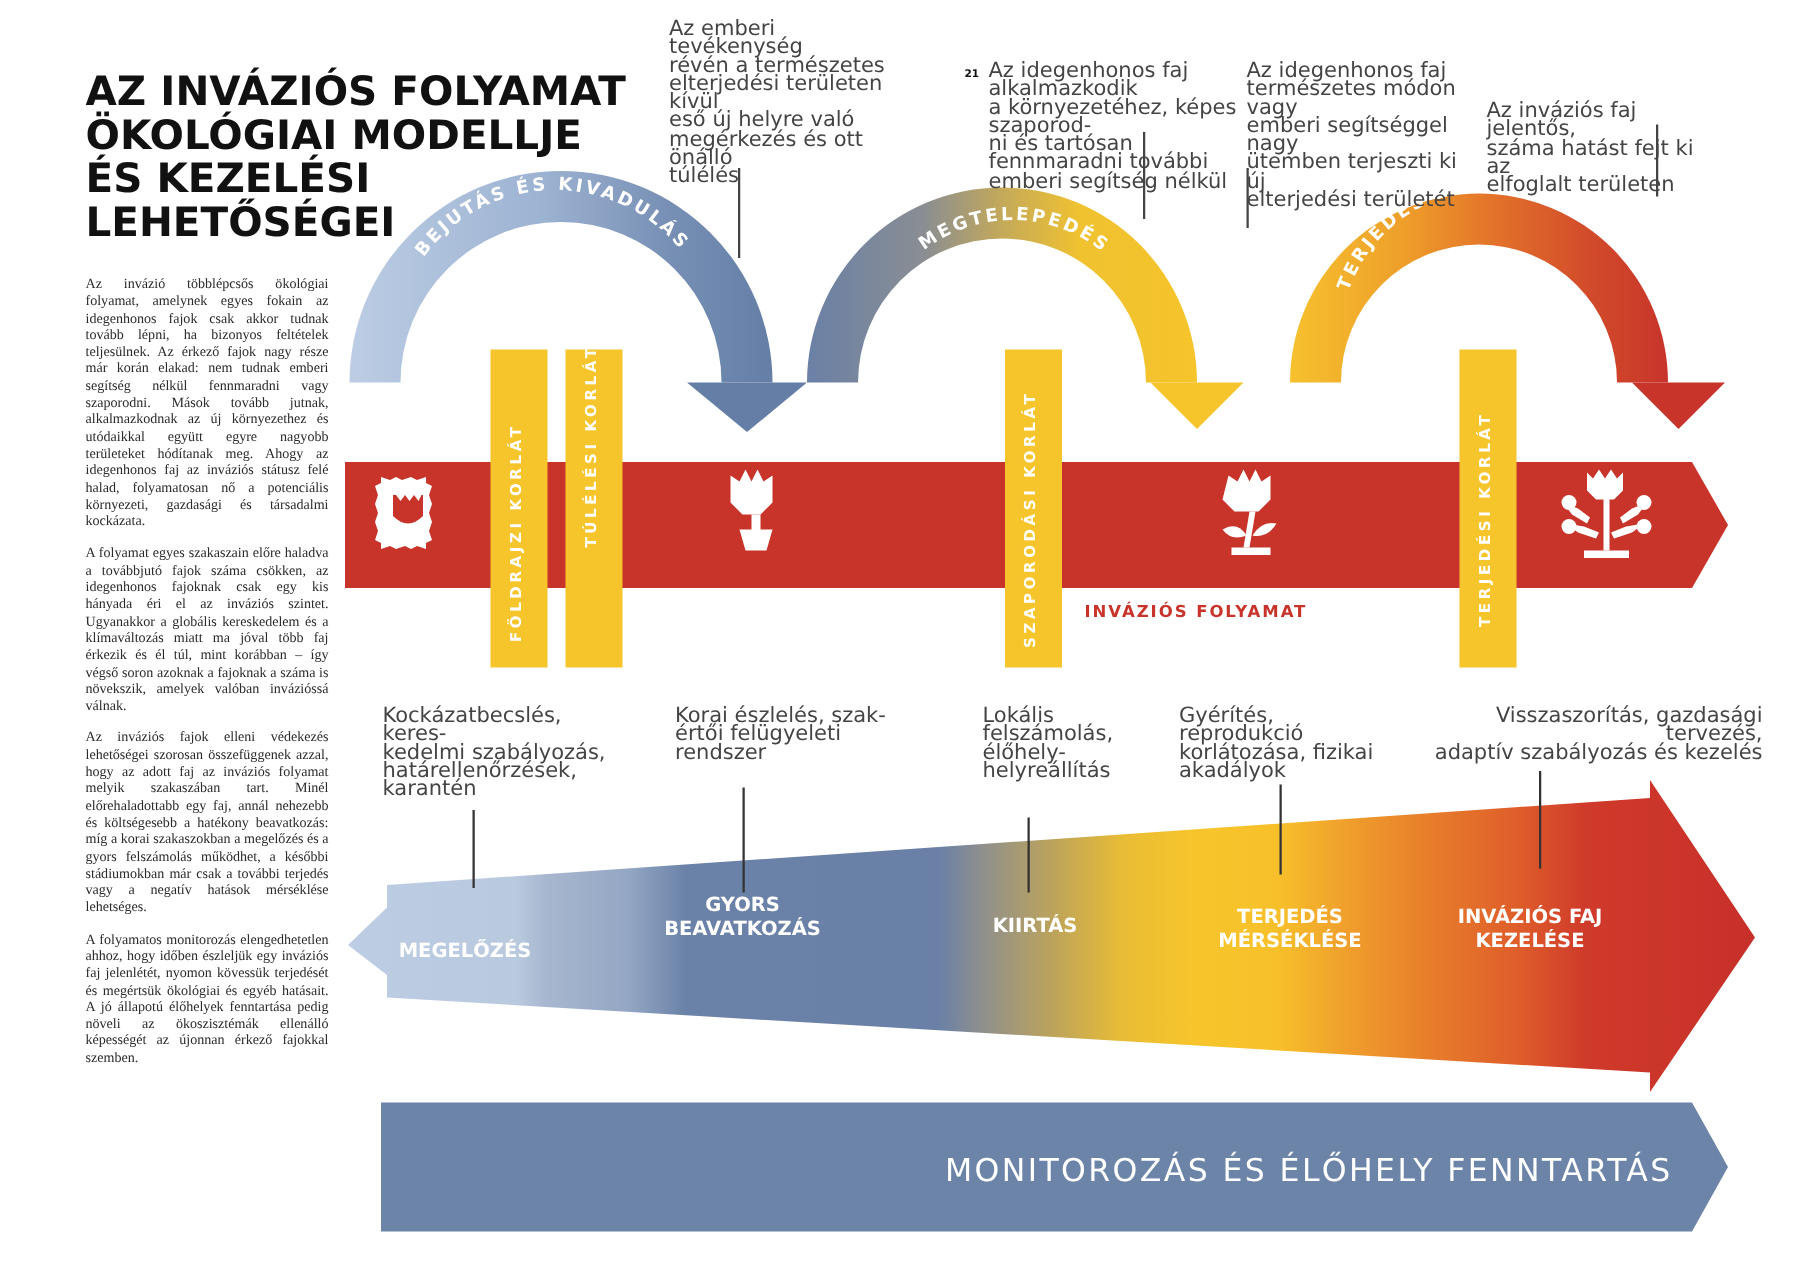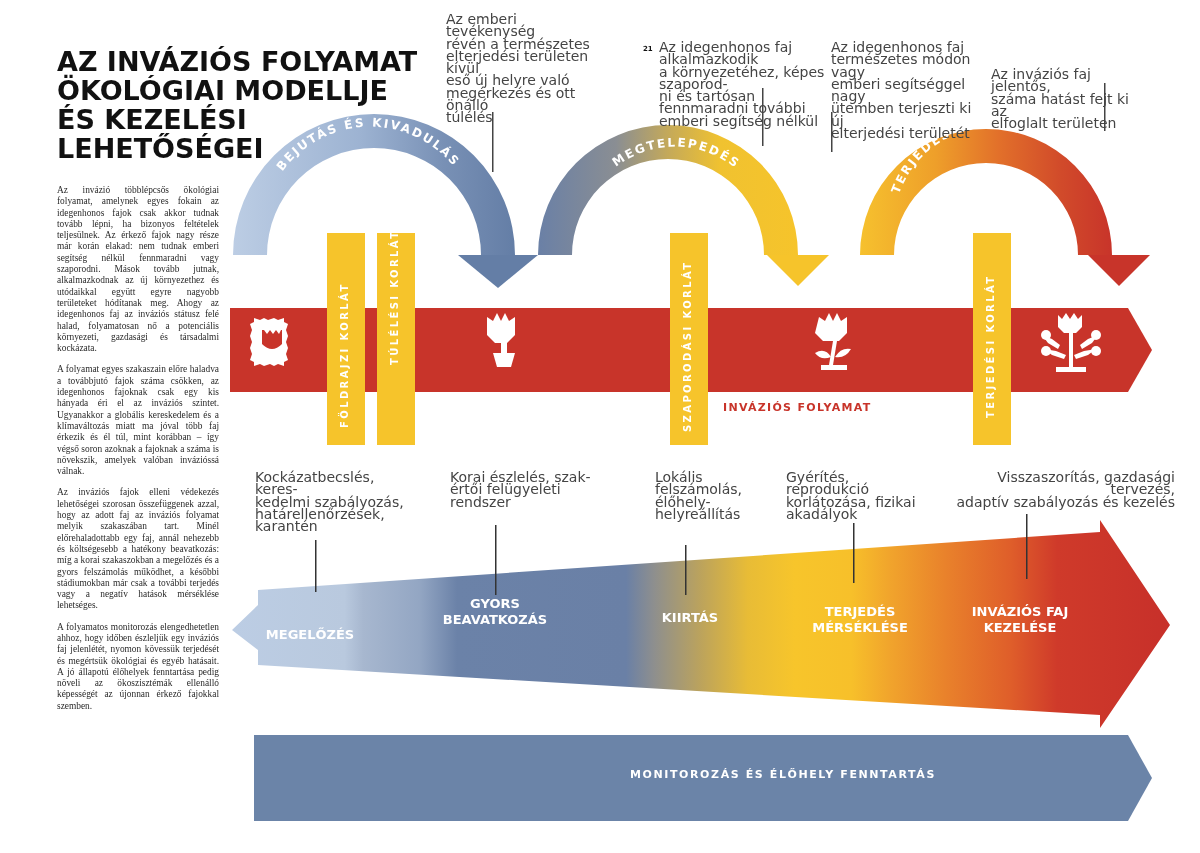--- a/index.html
+++ b/index.html
@@ -55,22 +55,22 @@
     left: 723px; top: 401px; font-family: "DejaVu Sans", sans-serif; font-weight: bold;
     font-size: 11px; color: #c8342a; letter-spacing: 1.3px;
   }
 
   .wedge-label {
     font-family: "DejaVu Sans", sans-serif; font-weight: bold; color: #fff;
     font-size: 13px; line-height: 16px; text-align: center; position: absolute;
   }
 
   .monitor-label {
-    left: 630px; top: 768px; font-family: "DejaVu Sans", sans-serif; font-weight: bold;
-    font-size: 11px; color: #fff; letter-spacing: 1.6px; white-space: nowrap;
+    left: 630px; top: 768px; font-family: "DejaVu Sans", sans-serif; font-weight: normal;
+    font-size: 21px; color: #fff; letter-spacing: 1.6px; white-space: nowrap;
   }
 </style>
 </head>
 <body>
 
 <div class="abs title">
   <span>AZ INVÁZIÓS FOLYAMAT</span>
   <span>ÖKOLÓGIAI MODELLJE</span>
   <span>ÉS KEZELÉSI</span>
   <span>LEHETŐSÉGEI</span>

